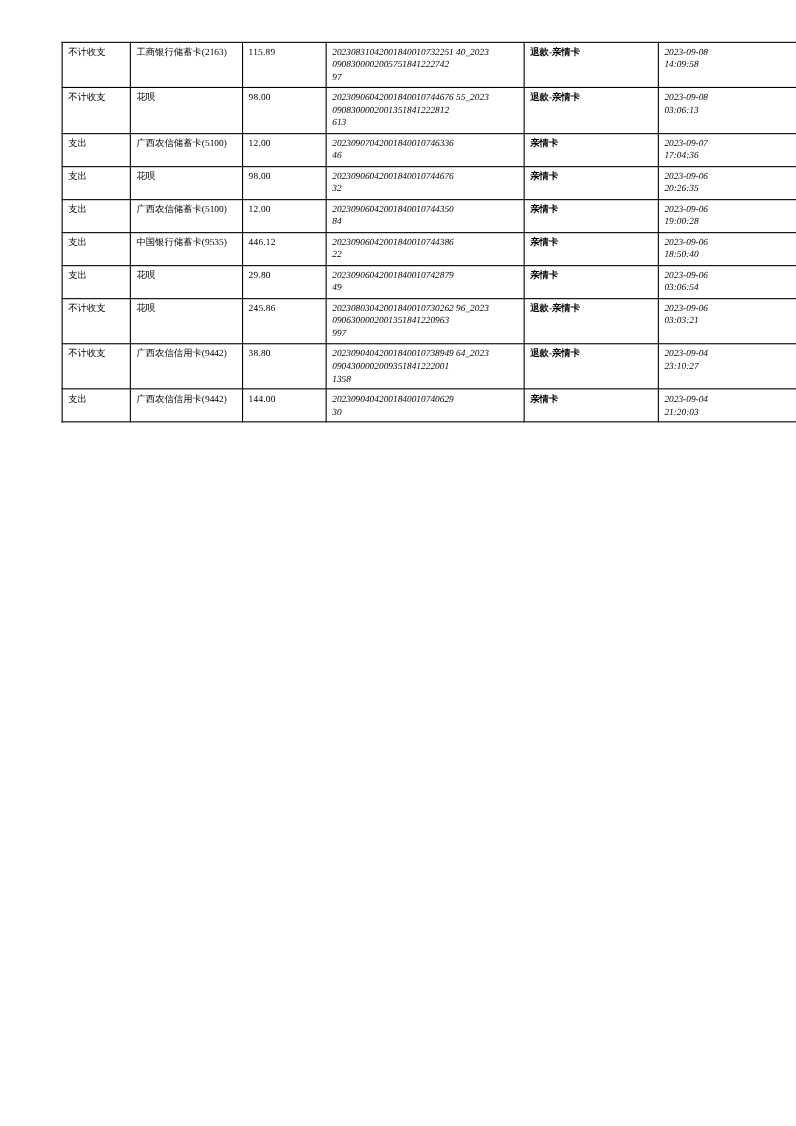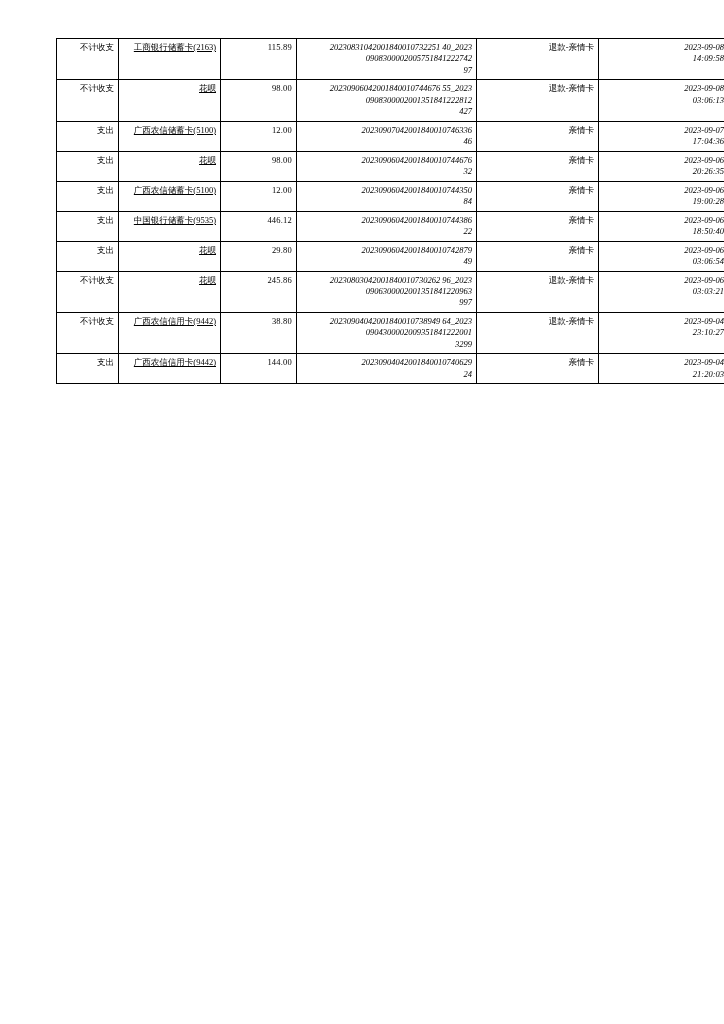--- a/index.html
+++ b/index.html
@@ -14,21 +14,20 @@
     color: #000000;
     position: relative;
   }
   .page {
     position: absolute;
     left: 0;
     top: 0;
     width: 724px;
     height: 836px;
     background: #ffffff;
-    text-align: right;
   }
   .table-wrap {
     position: absolute;
     left: 56px;
     top: 38px;
     width: 612px;
   }
   table.ledger {
     border-collapse: collapse;
     width: 612px;
@@ -38,24 +37,24 @@
     border: 1px solid #000000;
     padding: 3px 4px 3px 5px;
     font-size: 8.5px;
     line-height: 1.35;
     vertical-align: top;
     word-wrap: break-word;
     overflow-wrap: break-word;
     font-family: "Liberation Serif", "DejaVu Serif", serif;
   }
   td.c-type   { width: 52px; }
-  td.c-method { width: 92px; text-decoration: underline; }
+  td.c-method { width: 92px; }
   td.c-amount { width: 66px; font-family: "DejaVu Sans Mono", monospace; font-size: 8px; letter-spacing: 0.2px; }
   td.c-order  { width: 170px; font-family: "DejaVu Sans Mono", monospace; font-size: 7.6px; letter-spacing: 0px; line-height: 1.45; }
-  td.c-cat    { width: 112px; }
+  td.c-cat    { width: 112px; font-weight: bold; }
   td.c-time   { width: 120px; font-family: "DejaVu Sans Mono", monospace; font-size: 7.8px; line-height: 1.45; }
   .time-line { display: block; font-style: italic; }
 </style>
 </head>
 <body>
 
 <div class="page">
   <div class="table-wrap">
     <table class="ledger">
       <tbody>
@@ -74,21 +73,21 @@
               <span class="time-line">14:09:58</span>
             </td>
           </tr>
           <tr>
             <td class="c-type">不计收支</td>
             <td class="c-method">花呗</td>
             <td class="c-amount">98.00</td>
             <td class="c-order">
               <span class="time-line">20230906042001840010744676 55_2023</span>
               <span class="time-line">0908300002001351841222812</span>
-              <span class="time-line">427</span>
+              <span class="time-line">613</span>
             </td>
             <td class="c-cat">退款-亲情卡</td>
             <td class="c-time">
               <span class="time-line">2023-09-08</span>
               <span class="time-line">03:06:13</span>
             </td>
           </tr>
           <tr>
             <td class="c-type">支出</td>
             <td class="c-method">广西农信储蓄卡(5100)</td>
@@ -174,35 +173,35 @@
               <span class="time-line">03:03:21</span>
             </td>
           </tr>
           <tr>
             <td class="c-type">不计收支</td>
             <td class="c-method">广西农信信用卡(9442)</td>
             <td class="c-amount">38.80</td>
             <td class="c-order">
               <span class="time-line">20230904042001840010738949 64_2023</span>
               <span class="time-line">0904300002009351841222001</span>
-              <span class="time-line">3299</span>
+              <span class="time-line">1358</span>
             </td>
             <td class="c-cat">退款-亲情卡</td>
             <td class="c-time">
               <span class="time-line">2023-09-04</span>
               <span class="time-line">23:10:27</span>
             </td>
           </tr>
           <tr>
             <td class="c-type">支出</td>
             <td class="c-method">广西农信信用卡(9442)</td>
             <td class="c-amount">144.00</td>
             <td class="c-order">
               <span class="time-line">20230904042001840010740629</span>
-              <span class="time-line">24</span>
+              <span class="time-line">30</span>
             </td>
             <td class="c-cat">亲情卡</td>
             <td class="c-time">
               <span class="time-line">2023-09-04</span>
               <span class="time-line">21:20:03</span>
             </td>
           </tr>
         </tbody>
     </table>
   </div>

